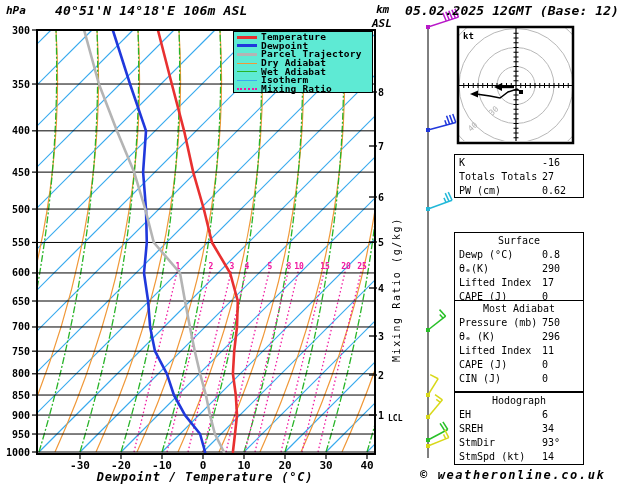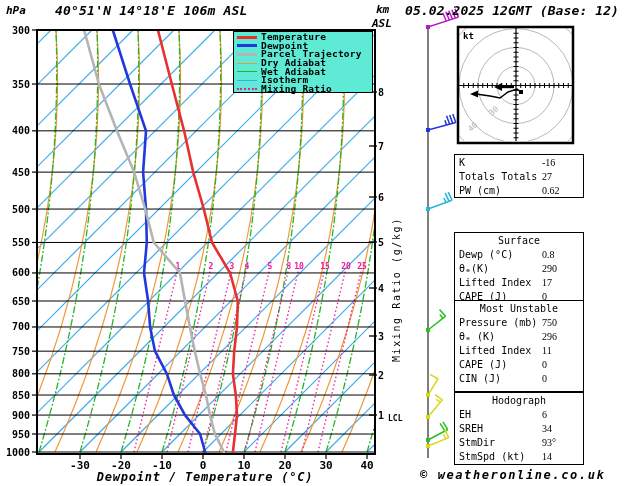--- a/index.html
+++ b/index.html
@@ -19,21 +19,21 @@
   .lswatch{width:20px;margin-right:4px;flex:0 0 20px;}
   .llabel{font-size:9.5px;font-weight:bold;letter-spacing:0.2px;line-height:8px;}
   #mixing-axis-label{left:391px;top:362px;transform-origin:0 0;transform:rotate(-90deg);
           font-size:10px;letter-spacing:1.6px;}
   #x-axis-title{left:85px;top:470px;width:240px;text-align:center;font-size:12px;letter-spacing:0.8px;}
   .pbox{position:absolute;left:454px;width:130px;background:#fff;border:1.5px solid #000;
         box-sizing:border-box;padding:1px 3px;}
   .ptitle{text-align:center;font-size:10px;height:14px;line-height:14px;}
   .prow{position:relative;height:14px;line-height:14px;font-size:10px;}
   .plabel{position:absolute;left:1px;}
-  .pval{position:absolute;left:84px;font-family:Liberation Serif, serif;}
+  .pval{position:absolute;left:84px;}
   #footer{left:420px;top:468px;font-size:12px;letter-spacing:1.6px;}
 </style>
 </head>
 <body>
 
 <div id="stage">
   <svg id="chart-svg" width="629" height="486">
       <defs>
         <clipPath id="plotclip">
           <rect x="37" y="30" width="338" height="424"></rect>
@@ -383,21 +383,21 @@
       <div class="prow">
         <span class="plabel">CAPE (J)</span>
         <span class="pval">0</span>
       </div>
       <div class="prow">
         <span class="plabel">CIN (J)</span>
         <span class="pval">0</span>
       </div>
     </div>
   <div class="pbox" id="box-mu" style="top:300px;height:92px;">
-      <div class="ptitle">Most Unstable</div>
+      <div class="ptitle">Most Adiabat</div>
       <div class="prow">
         <span class="plabel">Pressure (mb)</span>
         <span class="pval">750</span>
       </div>
       <div class="prow">
         <span class="plabel">θₑ (K)</span>
         <span class="pval">296</span>
       </div>
       <div class="prow">
         <span class="plabel">Lifted Index</span>

